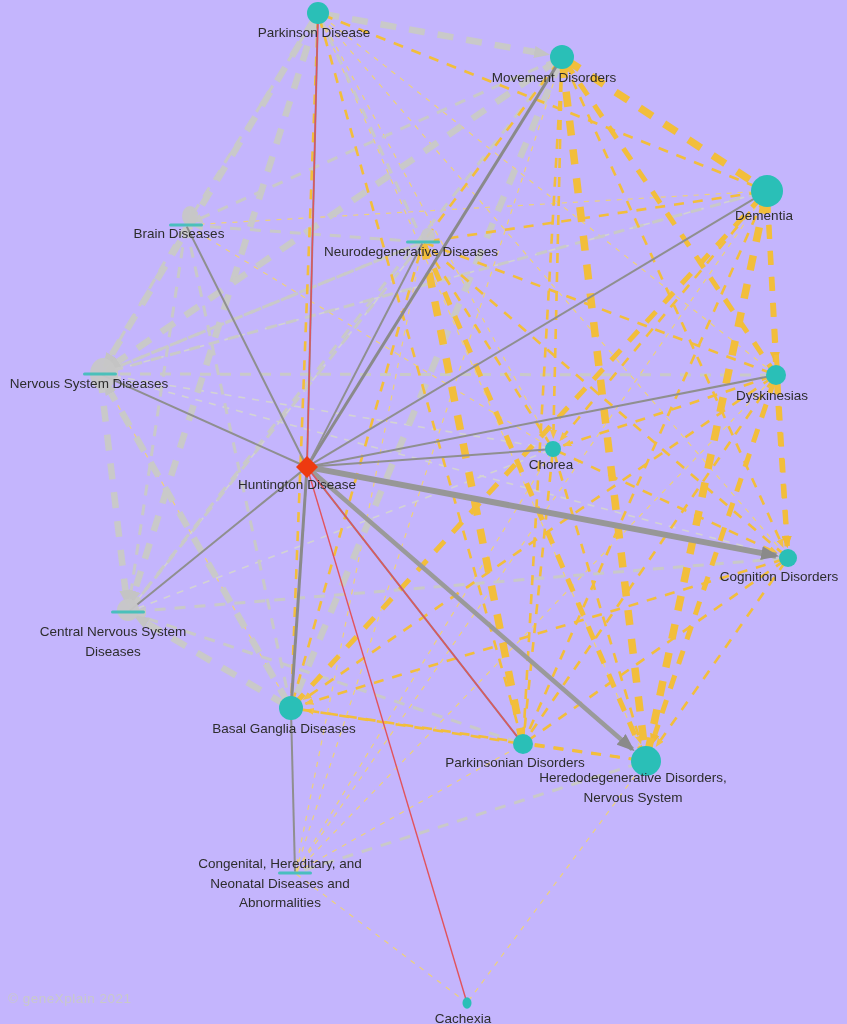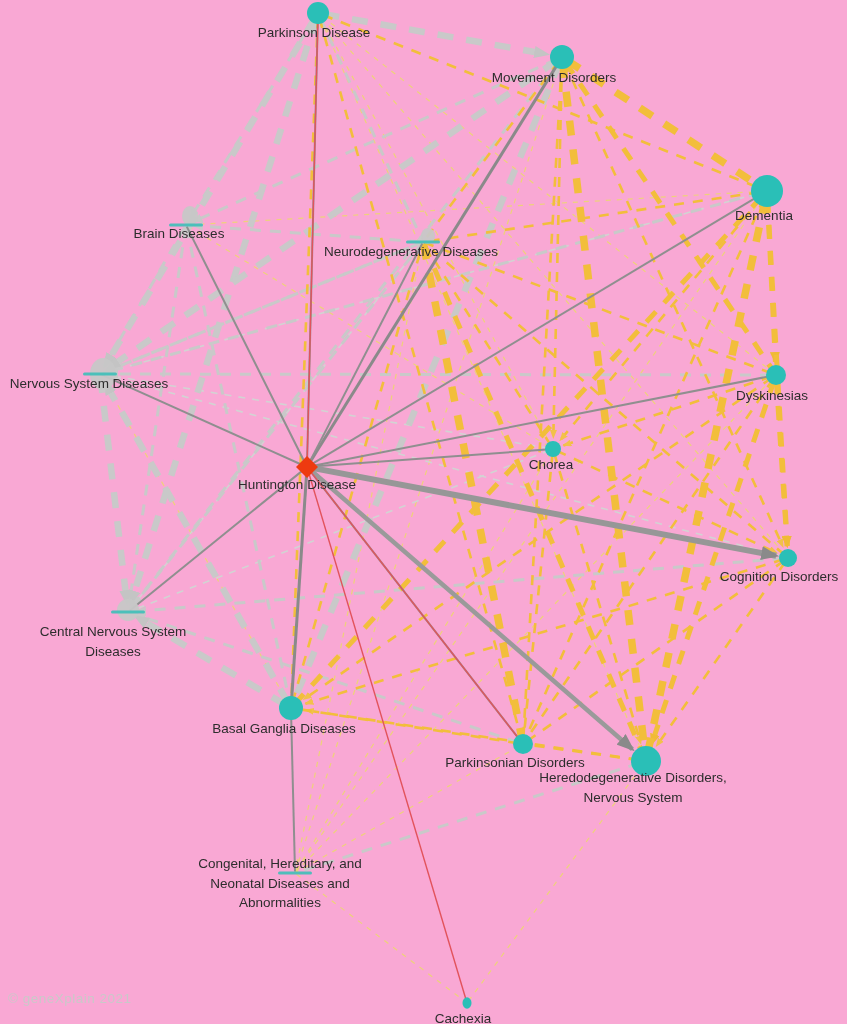--- a/index.html
+++ b/index.html
@@ -1,16 +1,16 @@
 <!DOCTYPE html>
 <html><head>
 <meta charset="utf-8">
 <style>
   html,body{margin:0;padding:0;background:#ffffff;}
-  .stage{position:relative;width:847px;height:1024px;background:#f9a8d4;overflow:hidden;
+  .stage{position:relative;width:847px;height:1024px;background:#c4b5fd;overflow:hidden;
          font-family:"Liberation Sans", sans-serif;}
   svg{display:block;}
   text.nlabel{font-family:"Liberation Sans",sans-serif;font-size:13.5px;fill:#2d2d2d;}
   text.wmark{font-family:"Liberation Sans",sans-serif;font-size:13.5px;fill:#c9c9c9;letter-spacing:.5px;}
 </style>
 </head>
 <body>
 
 <div class="stage">
   <svg id="net" width="847" height="1024" viewBox="0 0 847 1024">

